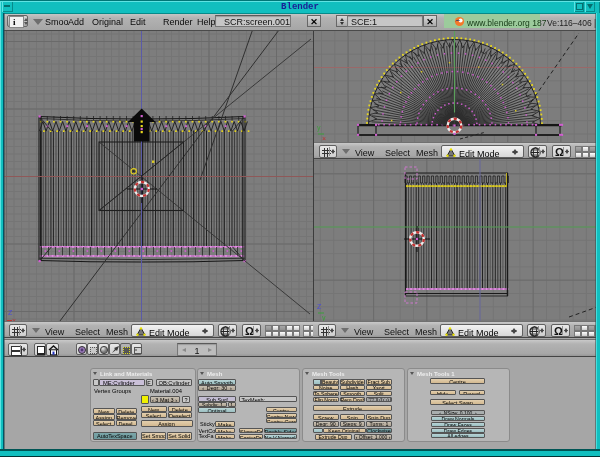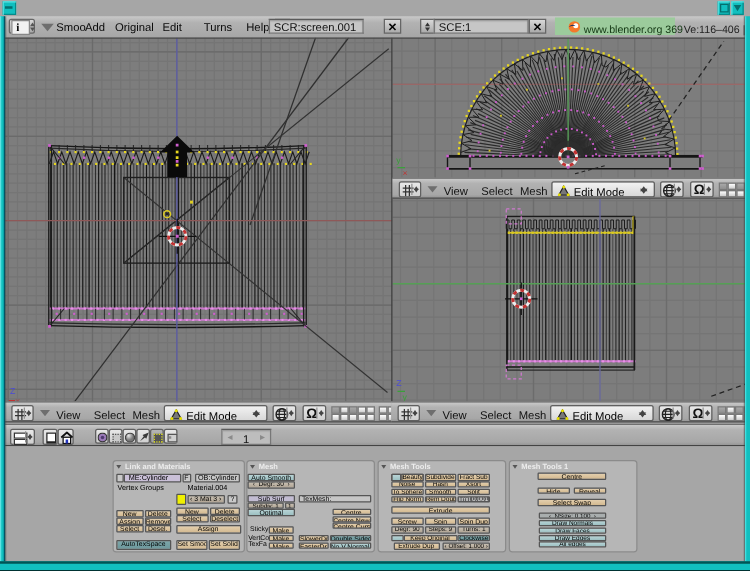--- a/index.html
+++ b/index.html
@@ -1367,44 +1367,47 @@
       <div style="position:absolute;left:1px;top:0px;width:13px;height:10px;background:#f2f2f2;border:1px solid #888;"></div>
       <div style="position:absolute;left:5px;top:1px;width:5px;font:bold 9px 'Liberation Serif',serif;color:#000;">i</div>
       <div class="tri" style="left:16px;top:2px;border-left:2px solid transparent;border-right:2px solid transparent;border-bottom:3px solid #555;"></div>
       <div class="tri" style="left:16px;top:6px;border-left:2px solid transparent;border-right:2px solid transparent;border-top:3px solid #555;"></div>
     </div>
     <div class="tri" style="left:29px;top:6px;border-left:5px solid transparent;border-right:5px solid transparent;border-top:6px solid #6e6e6e;"></div>
     <div class="mtxt" style="left:41px;">Smoo</div>
     <div class="mtxt" style="left:64px;">Add</div>
     <div class="mtxt" style="left:88px;">Original</div>
     <div class="mtxt" style="left:126px;">Edit</div>
-    <div class="mtxt" style="left:159px;">Turns</div>
+    <div class="mtxt" style="left:159px;">Render</div>
     <div class="mtxt" style="left:193px;">Help</div>
     <div class="raised" style="left:216px;width:12px;">
       <div class="tri" style="left:3px;top:2px;border-left:2px solid transparent;border-right:2px solid transparent;border-bottom:3px solid #333;"></div>
       <div class="tri" style="left:3px;top:6px;border-left:2px solid transparent;border-right:2px solid transparent;border-top:3px solid #333;"></div>
     </div>
-    <div class="field" style="left:211px;width:76px;">SCR:screen.001</div>
+    <div class="field" style="left:211px;width:76px;text-align:right;">SCR:screen.001</div>
     <div class="raised" style="left:303px;width:14px;text-align:center;font:bold 9px 'Liberation Sans',sans-serif;padding-top:1px;">✕</div>
     <div class="raised" style="left:332px;width:12px;">
       <div class="tri" style="left:3px;top:2px;border-left:2px solid transparent;border-right:2px solid transparent;border-bottom:3px solid #333;"></div>
       <div class="tri" style="left:3px;top:6px;border-left:2px solid transparent;border-right:2px solid transparent;border-top:3px solid #333;"></div>
     </div>
     <div class="field" style="left:343px;width:76px;">SCE:1</div>
     <div class="raised" style="left:419px;width:14px;text-align:center;font:bold 9px 'Liberation Sans',sans-serif;padding-top:1px;">✕</div>
     <div style="position:absolute;left:440px;top:1px;width:96px;height:14px;background:#9ccb9c;"></div>
     <svg style="position:absolute;left:450px;top:2.5px;" width="11" height="11" viewBox="0 0 12 12">
       <circle cx="6" cy="6" r="5" fill="#f4792b"></circle>
       <circle cx="7.2" cy="5" r="2.2" fill="#fff"></circle>
       <path d="M1 6 q3 -3 6 -1 q-4 0 -6 1z" fill="#1b2f66"></path>
     </svg>
-    <div class="mtxt" style="left:463px;top:5px;font-size:8.5px;color:#143814;">www.blender.org 369</div>
+    <div class="mtxt" style="left:463px;top:5px;font-size:8.5px;color:#143814;">www.blender.org 187</div>
     <div class="mtxt" style="left:543px;top:5px;font-size:8.5px;color:#222;white-space:nowrap;">Ve:116–406 | F</div>
   </div>
 
+  <div id="title">
+      <div class="txt">Blender</div>
+    </div>
   <div class="tbtn" style="left:2px;width:11px;">
       <div style="position:absolute;left:2px;top:4px;width:6px;height:2px;background:#056e6e;"></div>
     </div>
   <div class="tbtn" style="left:574px;width:10px;">
       <div style="position:absolute;left:2px;top:2px;width:5px;height:5px;border:1px solid #056e6e;"></div>
     </div>
   <div class="tbtn" style="left:585px;width:10px;">
       <div class="tri" style="left:2px;top:3px;border-left:3px solid transparent;border-right:3px solid transparent;border-top:5px solid #056e6e;"></div>
     </div>
   <div id="frL"></div>

